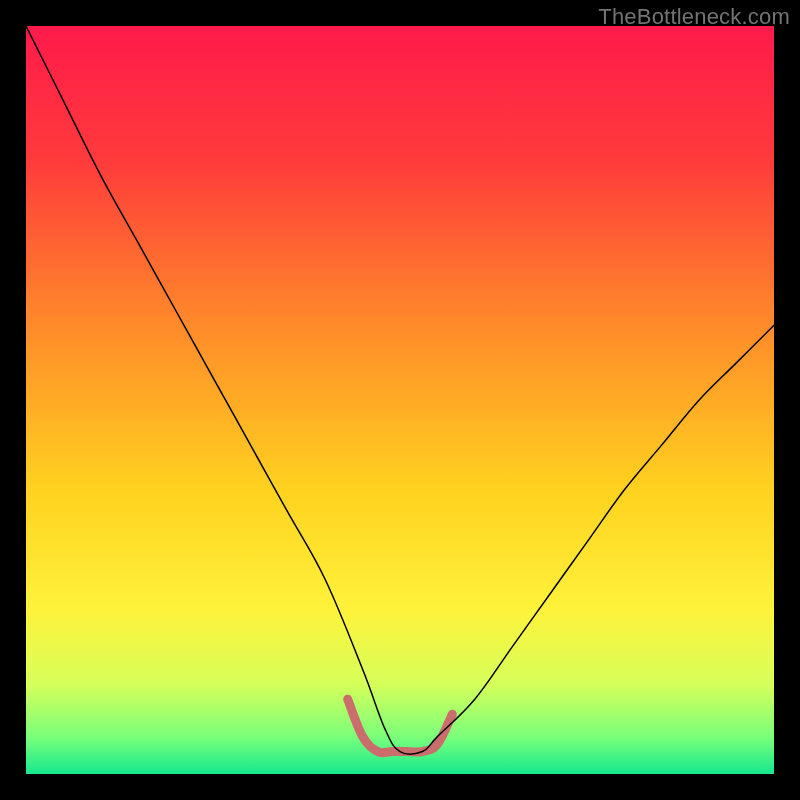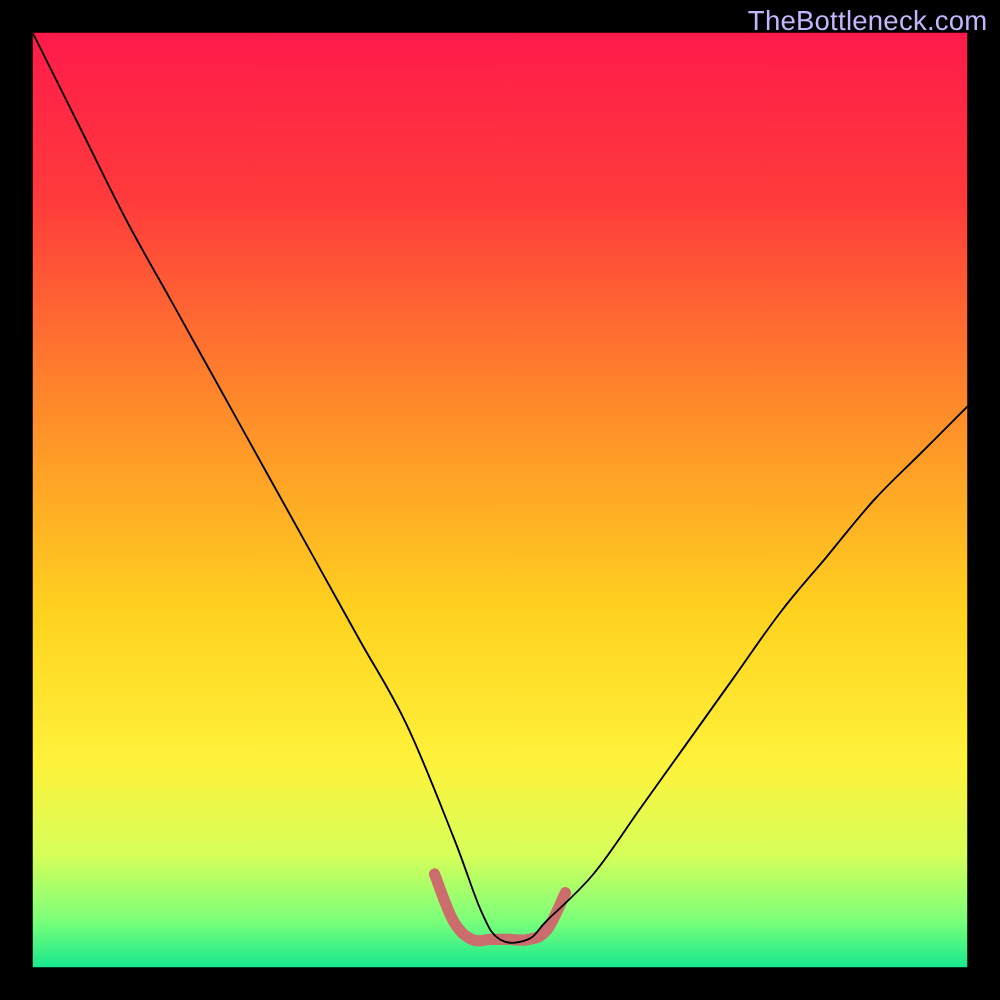--- a/index.html
+++ b/index.html
@@ -14,21 +14,21 @@
   .outer {
     position: relative;
     width: 800px;
     height: 800px;
     background: #000;
   }
   .attribution {
     position: absolute;
     top: 4px;
     right: 10px;
-    color: #c4b5fd;
+    color: #737373;
     font-size: 22px;
     font-weight: 500;
     letter-spacing: 0.2px;
     z-index: 10;
   }
   .plot-wrap {
     position: absolute;
     left: 26px;
     top: 26px;
     width: 748px;

